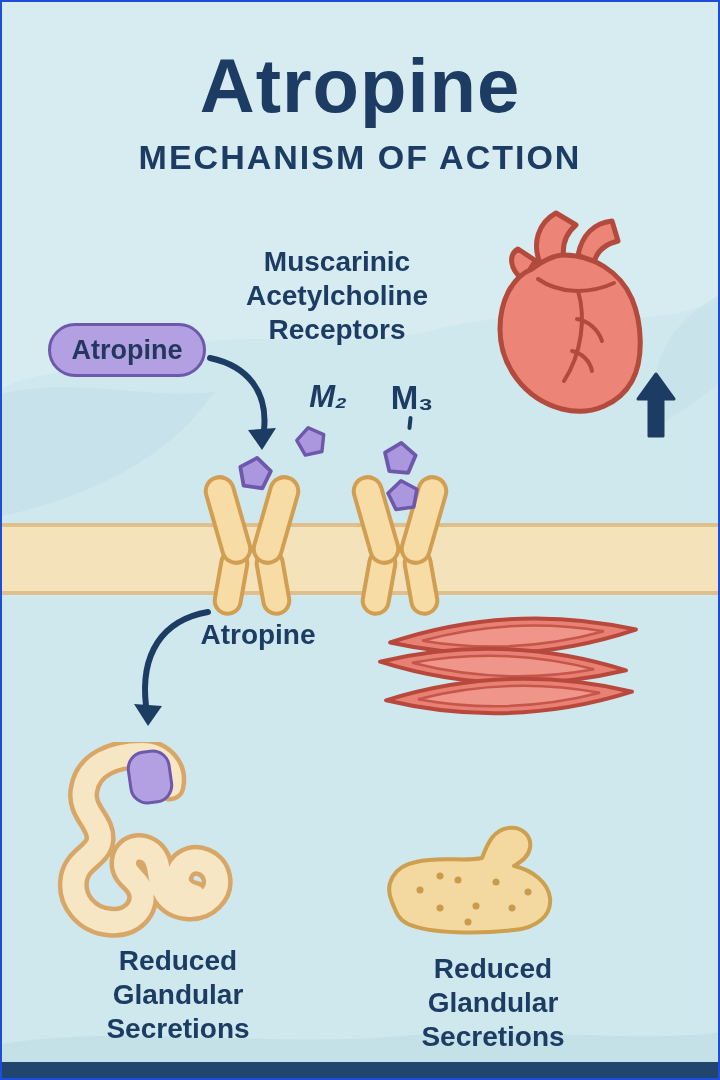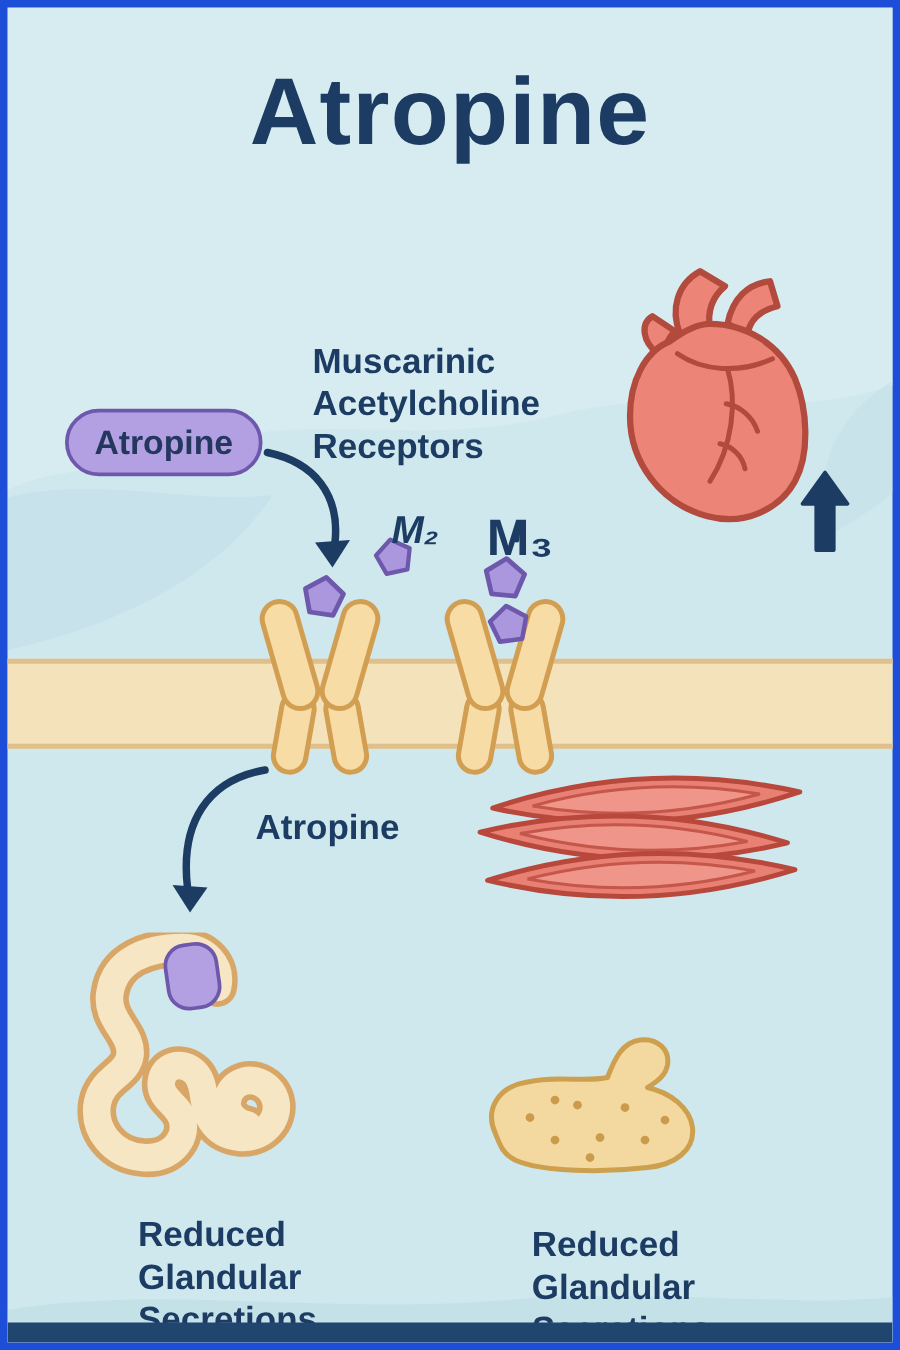--- a/index.html
+++ b/index.html
@@ -1,33 +1,33 @@
 <!DOCTYPE html>
 <html><head>
 <meta charset="utf-8">
 <style>
   html,body{margin:0;padding:0;background:#9fb6bd;}
   .frame{
     position:relative;width:720px;height:1080px;overflow:hidden;
-    background:#cfe8ee;border:6px solid #1d4ed8;box-sizing:border-box;
+    background:#cfe8ee;border:2px solid #1d4ed8;box-sizing:border-box;
     font-family:"Liberation Sans",sans-serif;
   }
   .bg-waves{position:absolute;left:0;top:0;z-index:0;}
   .title{
     position:absolute;top:40px;left:0;width:100%;text-align:center;
     font-size:76px;font-weight:800;color:#1d3c63;letter-spacing:1px;z-index:4;
   }
   .subtitle{
     position:absolute;top:136px;left:0;width:100%;text-align:center;
     font-size:34px;font-weight:700;color:#1d3c63;letter-spacing:2px;z-index:4;
   }
   .label{
-    position:absolute;transform:translateX(-50%);
+    position:absolute;transform:translateX(-50%);text-align:center;
     color:#1d3c63;font-weight:600;font-size:28px;line-height:1.22;
-    white-space:pre-line;z-index:4;margin-top:23px;
+    white-space:pre-line;z-index:4;
   }
   .atropine-pill{
     position:absolute;left:46px;top:321px;width:158px;height:54px;
     background:#b2a0e2;border:3px solid #6e58ac;border-radius:28px;
     display:flex;align-items:center;justify-content:center;
     font-size:27px;font-weight:600;color:#24375f;box-sizing:border-box;z-index:3;
   }
   .membrane{
     position:absolute;left:0;top:521px;width:720px;height:72px;
     background:#f4e2ba;border-top:4px solid #dfc08c;border-bottom:4px solid #dfc08c;
@@ -56,20 +56,21 @@
 <div class="frame">
 
   <svg class="bg-waves" width="720" height="1080" viewBox="0 0 720 1080">
     <path d="M0,0 H720 V298 C620,336 540,300 440,326 C330,354 240,320 150,352 C90,372 40,366 0,386 Z" fill="#d8edf2" opacity="0.75"></path>
     <path d="M0,392 C70,374 150,398 212,390 C172,452 92,494 0,514 Z" fill="#c2dee7" opacity="0.6"></path>
     <path d="M720,292 C668,318 640,366 658,422 C690,404 712,386 720,378 Z" fill="#c2dee7" opacity="0.45"></path>
     <path d="M0,1042 C120,1022 260,1046 400,1034 C520,1024 640,1042 720,1030 V1066 H0 Z" fill="#bcd9e2" opacity="0.5"></path>
   </svg>
 
   <div class="title">Atropine</div>
+  <div class="subtitle">MECHANISM OF ACTION</div>
 
   <div class="label" style="left:335px;top:243px;">Muscarinic
 Acetylcholine
 Receptors</div>
 
   <svg class="illus" style="left:478px;top:203px;" width="176" height="228" viewBox="0 0 176 228">
     <g fill="#ec8478" stroke="#b34a3e" stroke-width="5" stroke-linejoin="round">
       <path d="M60,58 C52,38 58,18 76,8 L96,20 C84,30 82,42 84,54 Z"></path>
       <path d="M98,50 C102,30 114,18 132,16 L138,36 C122,40 116,48 114,58 Z"></path>
       <path d="M42,74 C30,64 28,50 38,44 L56,56 C50,62 48,68 50,74 Z"></path>
@@ -91,21 +92,21 @@
   <div class="atropine-pill">
     <span>Atropine</span>
   </div>
 
   <svg class="arrow" style="left:202px;top:348px;" width="84" height="104" viewBox="0 0 84 104">
     <path d="M6,8 C44,16 64,42 60,80" fill="none" stroke="#1d3c63" stroke-width="6" stroke-linecap="round"></path>
     <polygon points="58,100 44,80 72,78" fill="#1d3c63"></polygon>
   </svg>
 
   <div class="label" style="left:326px;top:376px;font-size:31px;font-style:italic;">M₂</div>
-  <div class="label" style="left:410px;top:376px;font-size:41px;">M₃</div>
+  <div class="label" style="left:410px;top:376px;font-size:33px;">M₃</div>
   <div class="m3-tick"></div>
 
   <div class="membrane"></div>
 
   <svg class="receptor" style="left:190px;top:470px;" width="120" height="150" viewBox="0 0 120 150">
     <g fill="#f7dca6" stroke="#d29e52" stroke-width="4">
       <rect x="26" y="78" width="26" height="64" rx="13" transform="rotate(10 39 110)"></rect>
       <rect x="68" y="78" width="26" height="64" rx="13" transform="rotate(-10 81 110)"></rect>
       <rect x="22" y="4" width="28" height="88" rx="14" transform="rotate(-16 36 48)"></rect>
       <rect x="70" y="4" width="28" height="88" rx="14" transform="rotate(16 84 48)"></rect>

